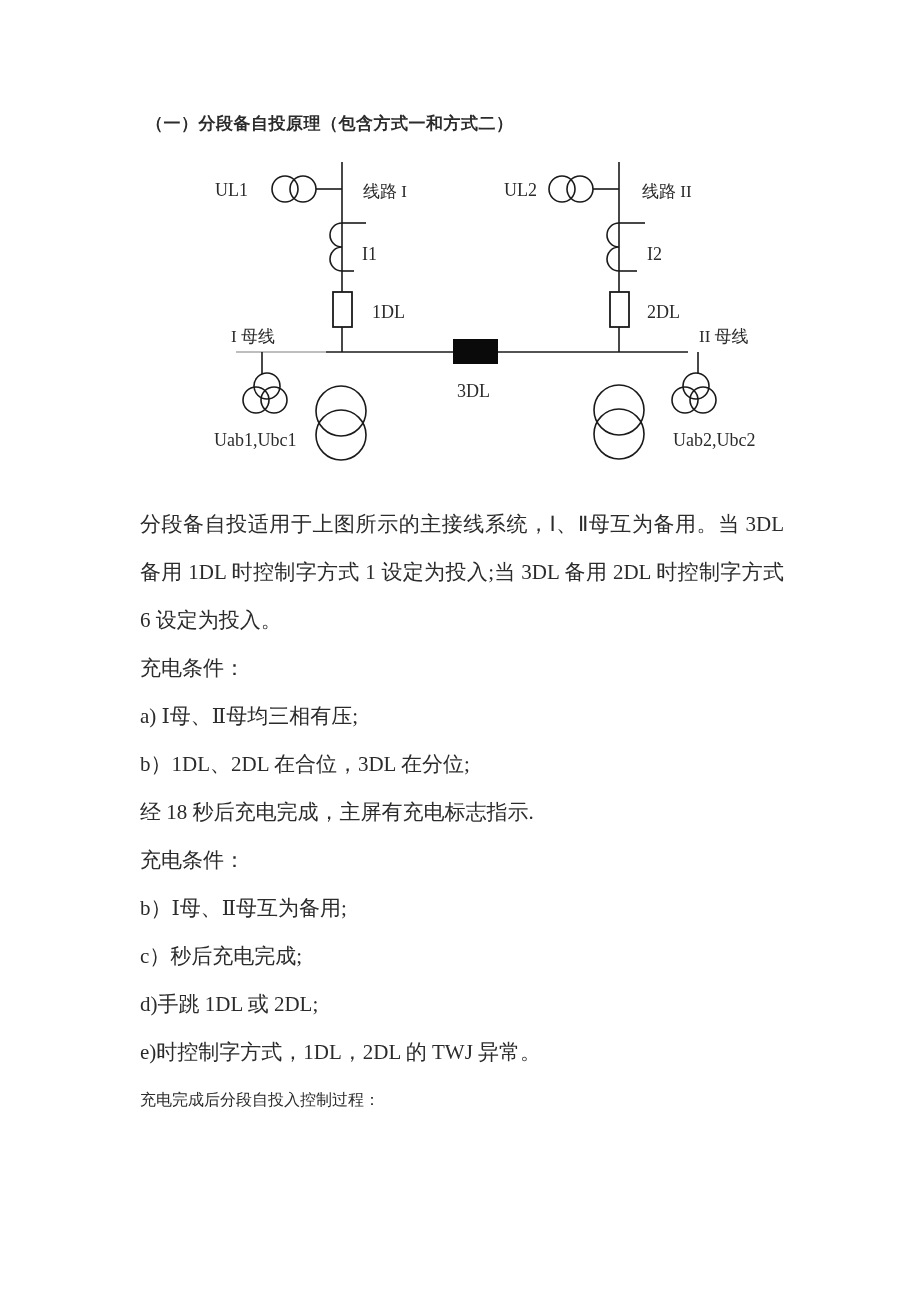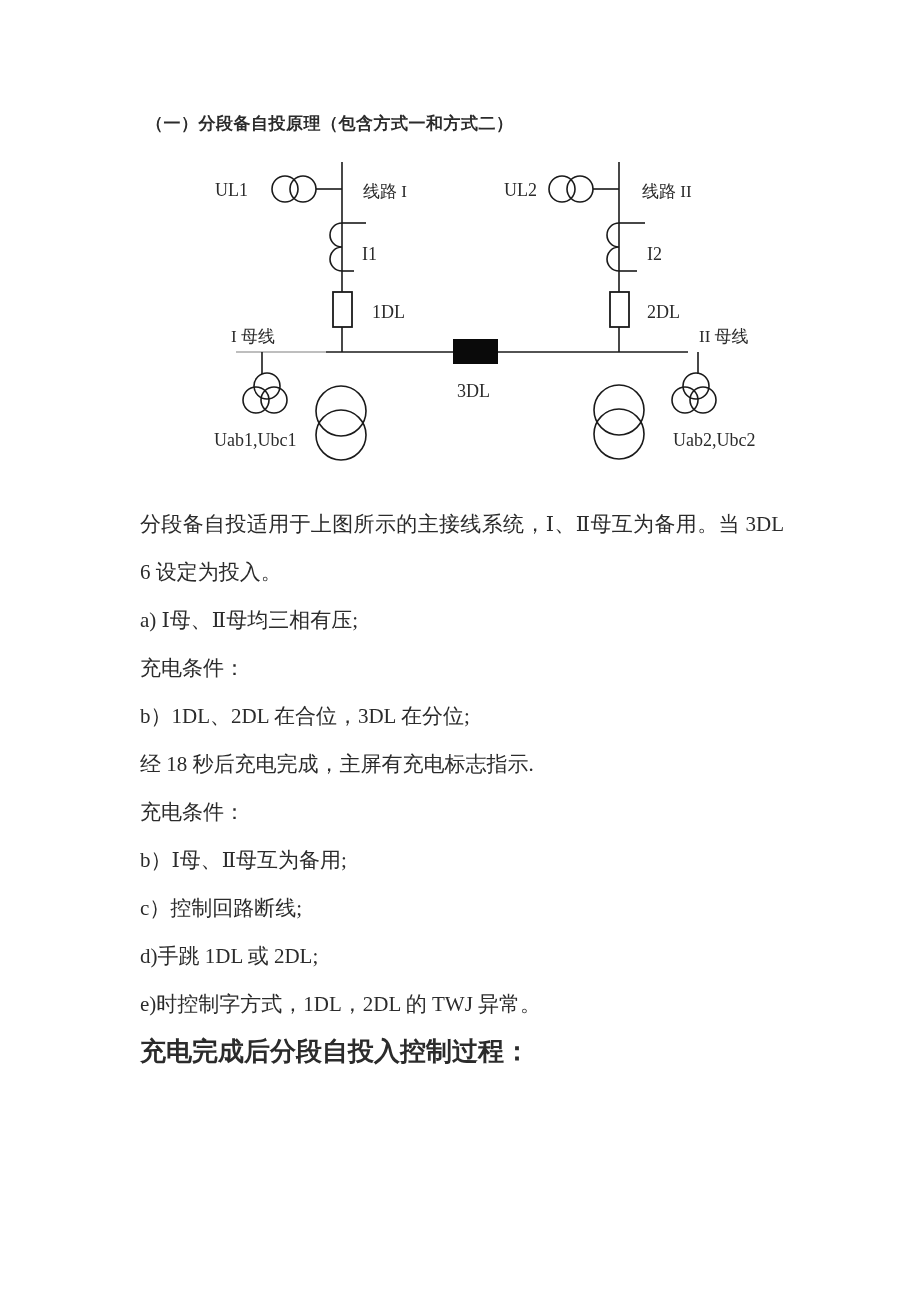--- a/index.html
+++ b/index.html
@@ -22,23 +22,24 @@
     position:absolute;left:140px;top:500px;width:644px;
   }
   .line{
     height:48px;line-height:48px;font-size:21px;
     white-space:nowrap;
   }
   .just{
     white-space:normal;
     text-align:justify;
     text-align-last:justify;
+    font-family:Liberation Serif, serif;
   }
   .footer-heading{
-    font-weight:bold;font-size:26px;
+    font-weight:normal;font-size:16px;
   }
   svg text{
     font-family:"Liberation Serif","DejaVu Serif",serif;
     fill:#2b2b2b;
   }
   .lbl{font-size:18px;}
   .lbl-cjk{font-size:17px;}
 </style>
 </head>
 <body>
@@ -105,26 +106,27 @@
     <text class="lbl-cjk" x="642" y="197">线路 II</text>
     <text class="lbl" x="647" y="260">I2</text>
     <text class="lbl" x="647" y="318" font-size="19">2DL</text>
     <text class="lbl-cjk" x="699" y="342">II 母线</text>
     <text class="lbl" x="673" y="446">Uab2,Ubc2</text>
     <text class="lbl" x="457" y="397" font-size="19">3DL</text>
   </svg>
 
   <div class="textcol">
     <div class="line just">分段备自投适用于上图所示的主接线系统，Ⅰ、Ⅱ母互为备用。当 3DL</div>
+    <div class="line just">备用 1DL 时控制字方式 1  设定为投入;当 3DL 备用 2DL  时控制字方式</div>
     <div class="line">6  设定为投入。</div>
+    <div class="line">充电条件：</div>
     <div class="line">a) Ⅰ母、Ⅱ母均三相有压;</div>
-    <div class="line">充电条件：</div>
     <div class="line">b）1DL、2DL 在合位，3DL 在分位;</div>
     <div class="line">经 18 秒后充电完成，主屏有充电标志指示.</div>
     <div class="line">充电条件：</div>
     <div class="line">b）Ⅰ母、Ⅱ母互为备用;</div>
-    <div class="line">c）控制回路断线;</div>
+    <div class="line">c）秒后充电完成;</div>
     <div class="line">d)手跳 1DL 或 2DL;</div>
     <div class="line">e)时控制字方式，1DL，2DL 的 TWJ 异常。</div>
     <div class="line footer-heading">充电完成后分段自投入控制过程：</div>
   </div>
 
 </div>
 
 </body></html>

